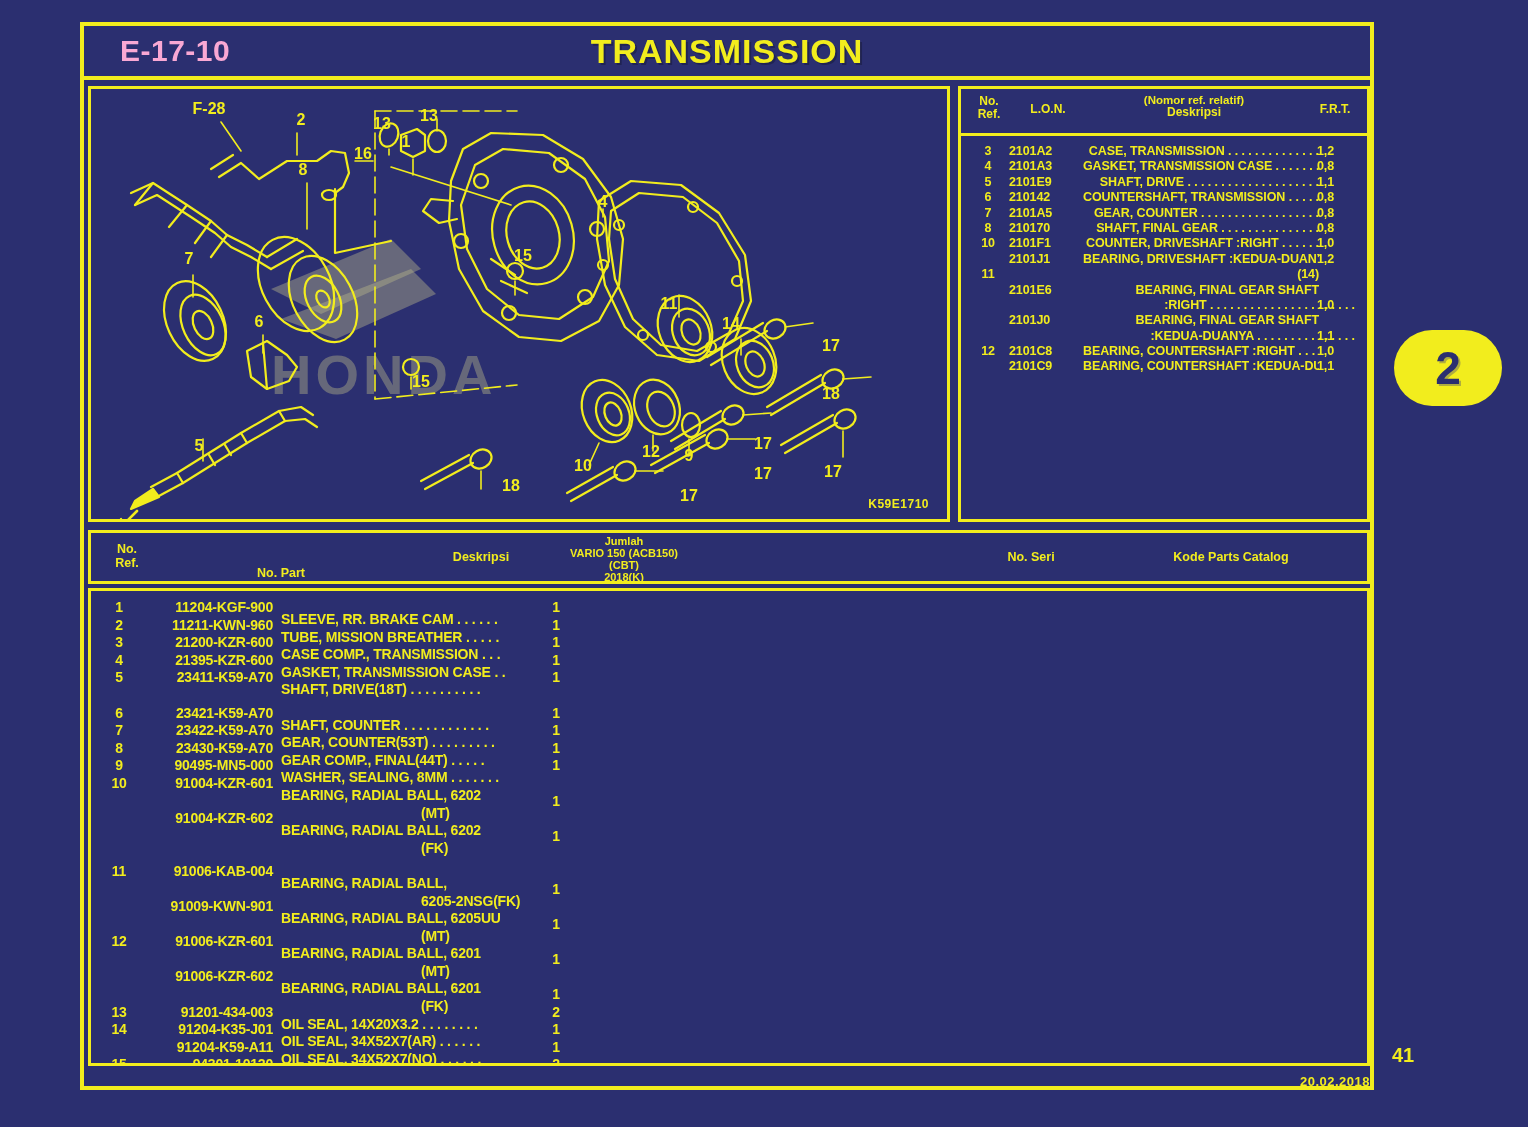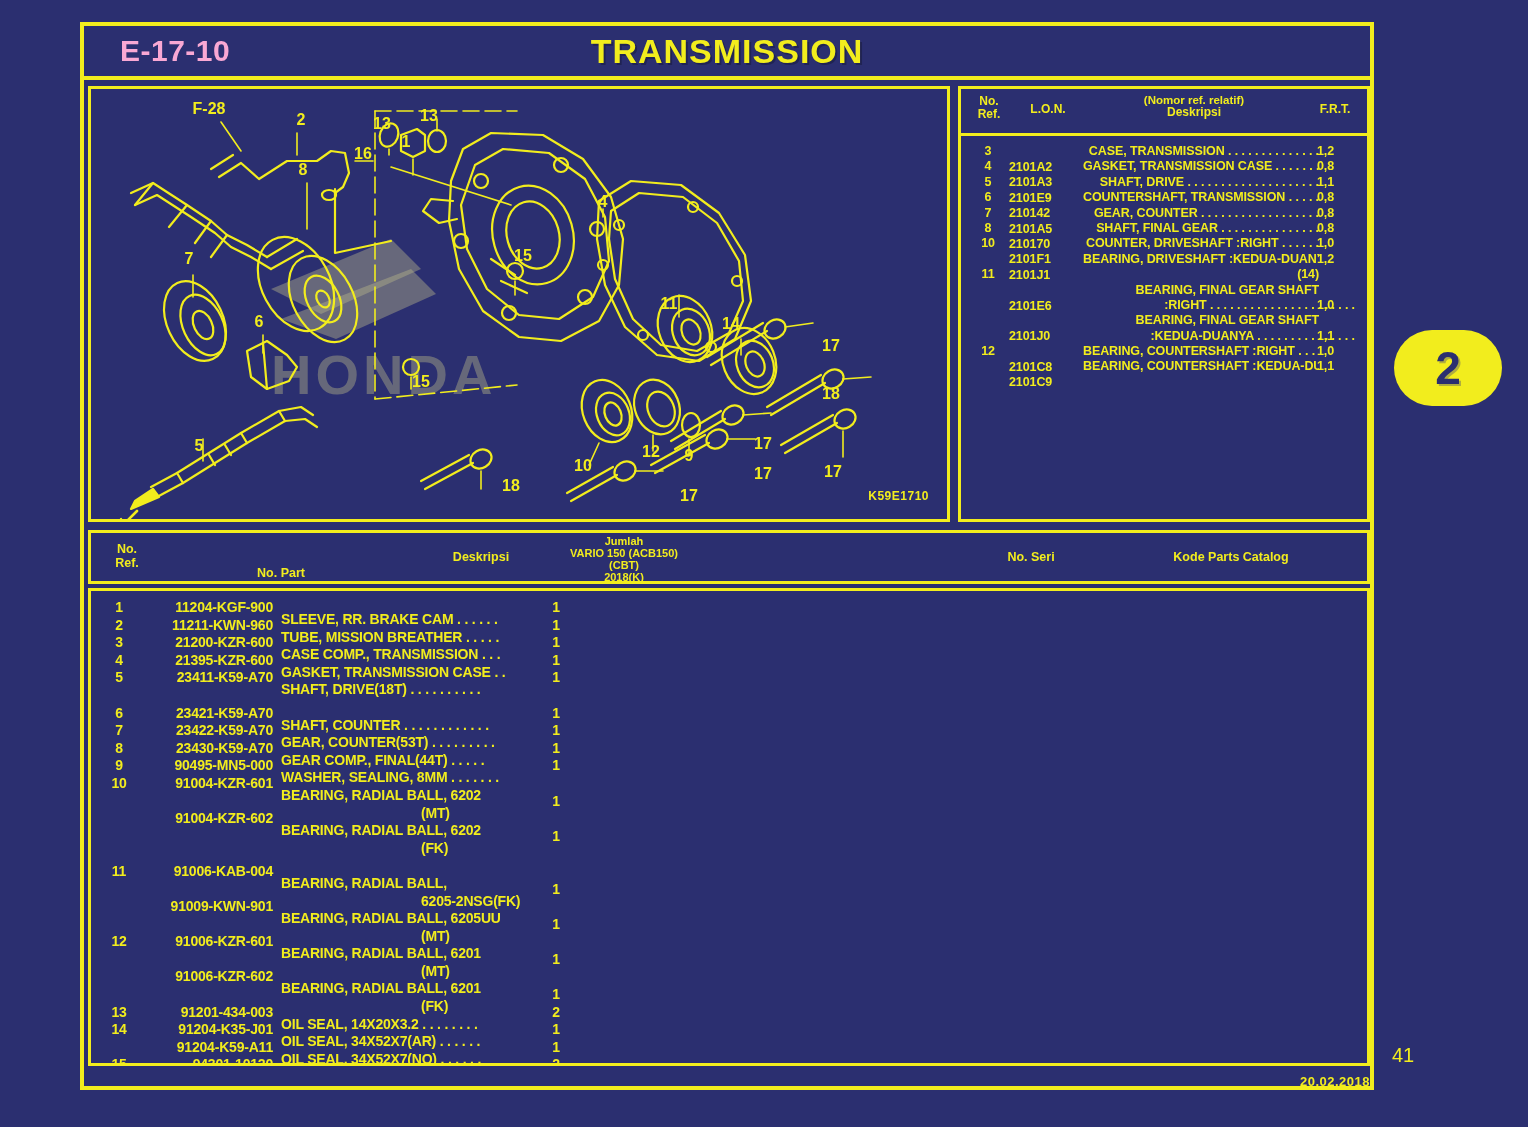--- a/index.html
+++ b/index.html
@@ -57,21 +57,21 @@
     position: absolute;
     left: 88px; top: 86px;
     width: 862px; height: 436px;
     border: 3px solid #f2ed1d;
     box-sizing: border-box;
     overflow: hidden;
   }
   #illustration-svg { display:block; width:100%; height:100%; }
   #diagram-code {
     position: absolute;
-    right: 18px; bottom: 16px;
+    right: 18px; bottom: 8px;
     color: #f2ed1d;
     font-size: 12px;
     font-weight: bold;
     font-family: "Liberation Sans", sans-serif;
     letter-spacing: 0.5px;
   }
 
   
   #lon-panel {
     position: absolute;
@@ -103,21 +103,21 @@
   }
   .lon-row {
     position: relative;
     height: 15.4px;
     font-size: 12.5px;
     font-weight: bold;
     letter-spacing: -0.1px;
     white-space: nowrap;
   }
   .lon-ref  { position:absolute; left: 4px;  width: 46px; text-align:center; }
-  .lon-lon  { position:absolute; left: 48px; width: 76px; text-align:left;margin-top:16px; }
+  .lon-lon  { position:absolute; left: 48px; width: 76px; text-align:left; }
   .lon-desc { position:absolute; left: 122px; width: 236px; text-align:right; overflow:hidden; }
   .lon-frt  { position:absolute; left: 356px; width: 48px; text-align:left; }
   .lon-desc.indent { left: 158px; }
 
   
   #list-head {
     position: absolute;
     left: 88px; top: 530px;
     width: 1282px; height: 54px;
     border: 3px solid #f2ed1d;
@@ -167,21 +167,21 @@
     color: #f2ed1d;
     font-size: 13px;
     font-weight: bold;
     letter-spacing: 0.5px;
   }
   #page-number {
     position: absolute;
     left: 1392px; top: 1044px;
     color: #f2ed1d;
     font-size: 20px;
-    font-weight: normal;
+    font-weight: bold;
   }
 
   
   #chapter-tab {
     position: absolute;
     left: 1394px; top: 330px;
     width: 108px; height: 76px;
     background: #f2ed1d;
     border-radius: 38px;
     display: flex;

